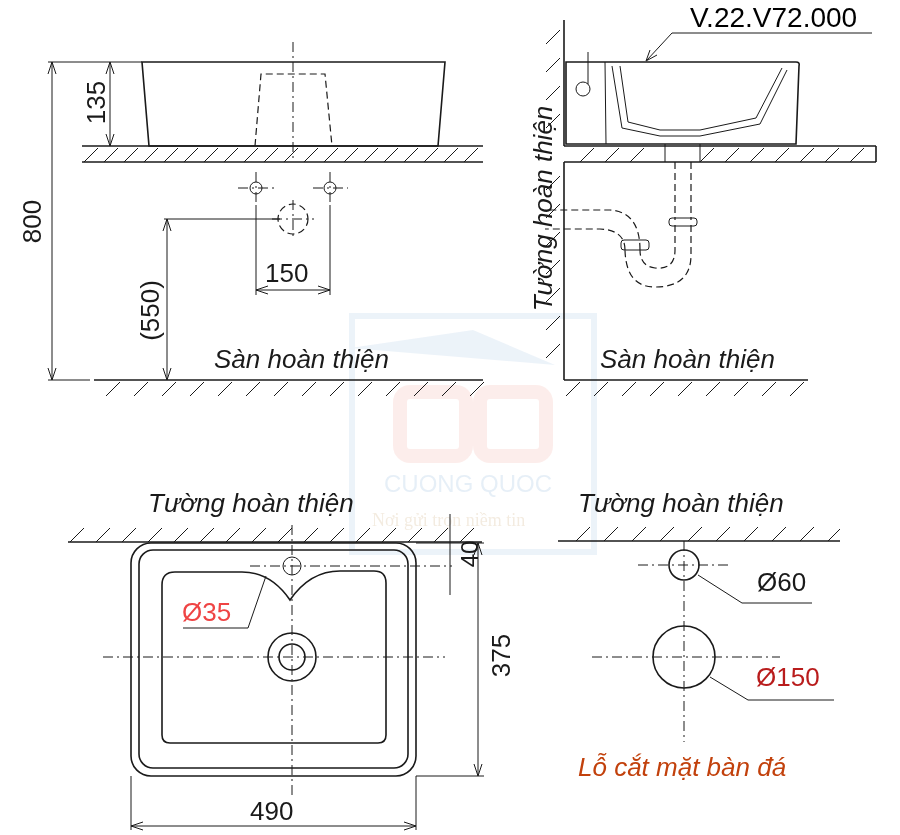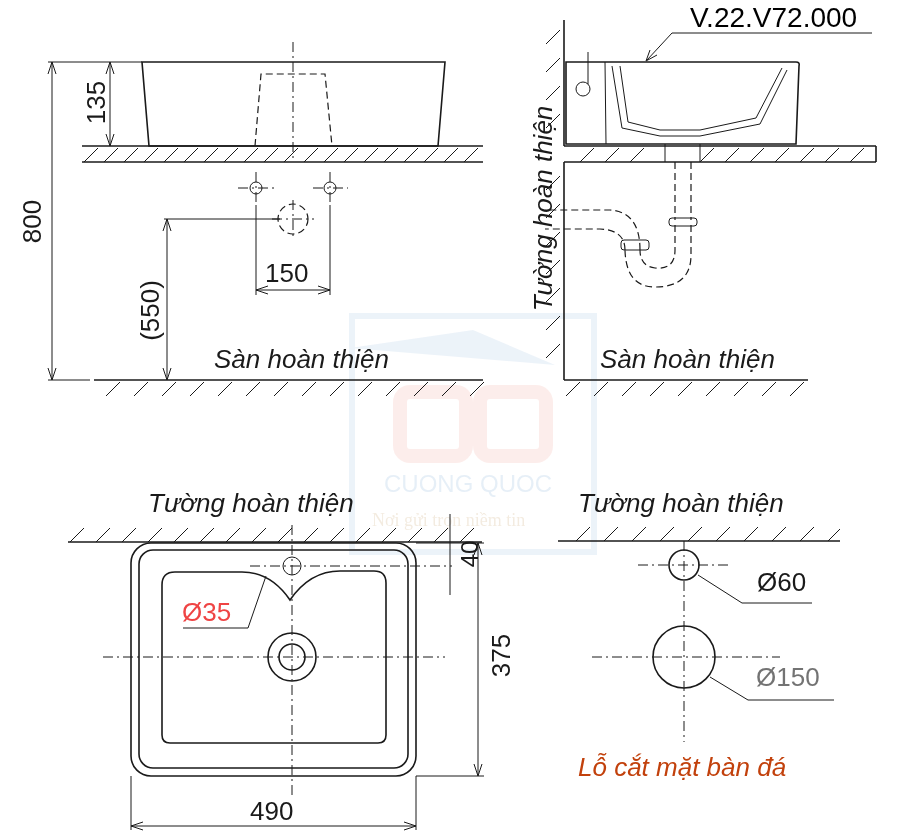--- a/index.html
+++ b/index.html
@@ -260,15 +260,15 @@
   <div style="position:absolute;left:600px;top:344px;font:italic 26px 'Liberation Sans',sans-serif;color:#1a1a1a;">Sàn hoàn thiện</div>
 
   <div style="position:absolute;left:148px;top:488px;font:italic 26px 'Liberation Sans',sans-serif;color:#1a1a1a;">Tường hoàn thiện</div>
   <div style="position:absolute;left:182px;top:597px;font:26px 'Liberation Sans',sans-serif;color:#ef4444;">Ø35</div>
   <div style="position:absolute;left:450px;top:540px;width:40px;font:24px 'Liberation Sans',sans-serif;color:#1a1a1a;transform:rotate(-90deg);text-align:center;">40</div>
   <div style="position:absolute;left:466px;top:640px;width:70px;font:26px 'Liberation Sans',sans-serif;color:#1a1a1a;transform:rotate(-90deg);text-align:center;">375</div>
   <div style="position:absolute;left:250px;top:796px;font:26px 'Liberation Sans',sans-serif;color:#1a1a1a;text-align:center;">490</div>
 
   <div style="position:absolute;left:578px;top:488px;font:italic 26px 'Liberation Sans',sans-serif;color:#1a1a1a;">Tường hoàn thiện</div>
   <div style="position:absolute;left:757px;top:567px;font:26px 'Liberation Sans',sans-serif;color:#1a1a1a;">Ø60</div>
-  <div style="position:absolute;left:756px;top:662px;font:26px 'Liberation Sans',sans-serif;color:#737373;">Ø150</div>
+  <div style="position:absolute;left:756px;top:662px;font:26px 'Liberation Sans',sans-serif;color:#b91c1c;">Ø150</div>
   <div style="position:absolute;left:578px;top:752px;font:italic 26px 'Liberation Sans',sans-serif;color:#c2410c;">Lỗ cắt mặt bàn đá</div>
 </div>
 
 </body></html>

